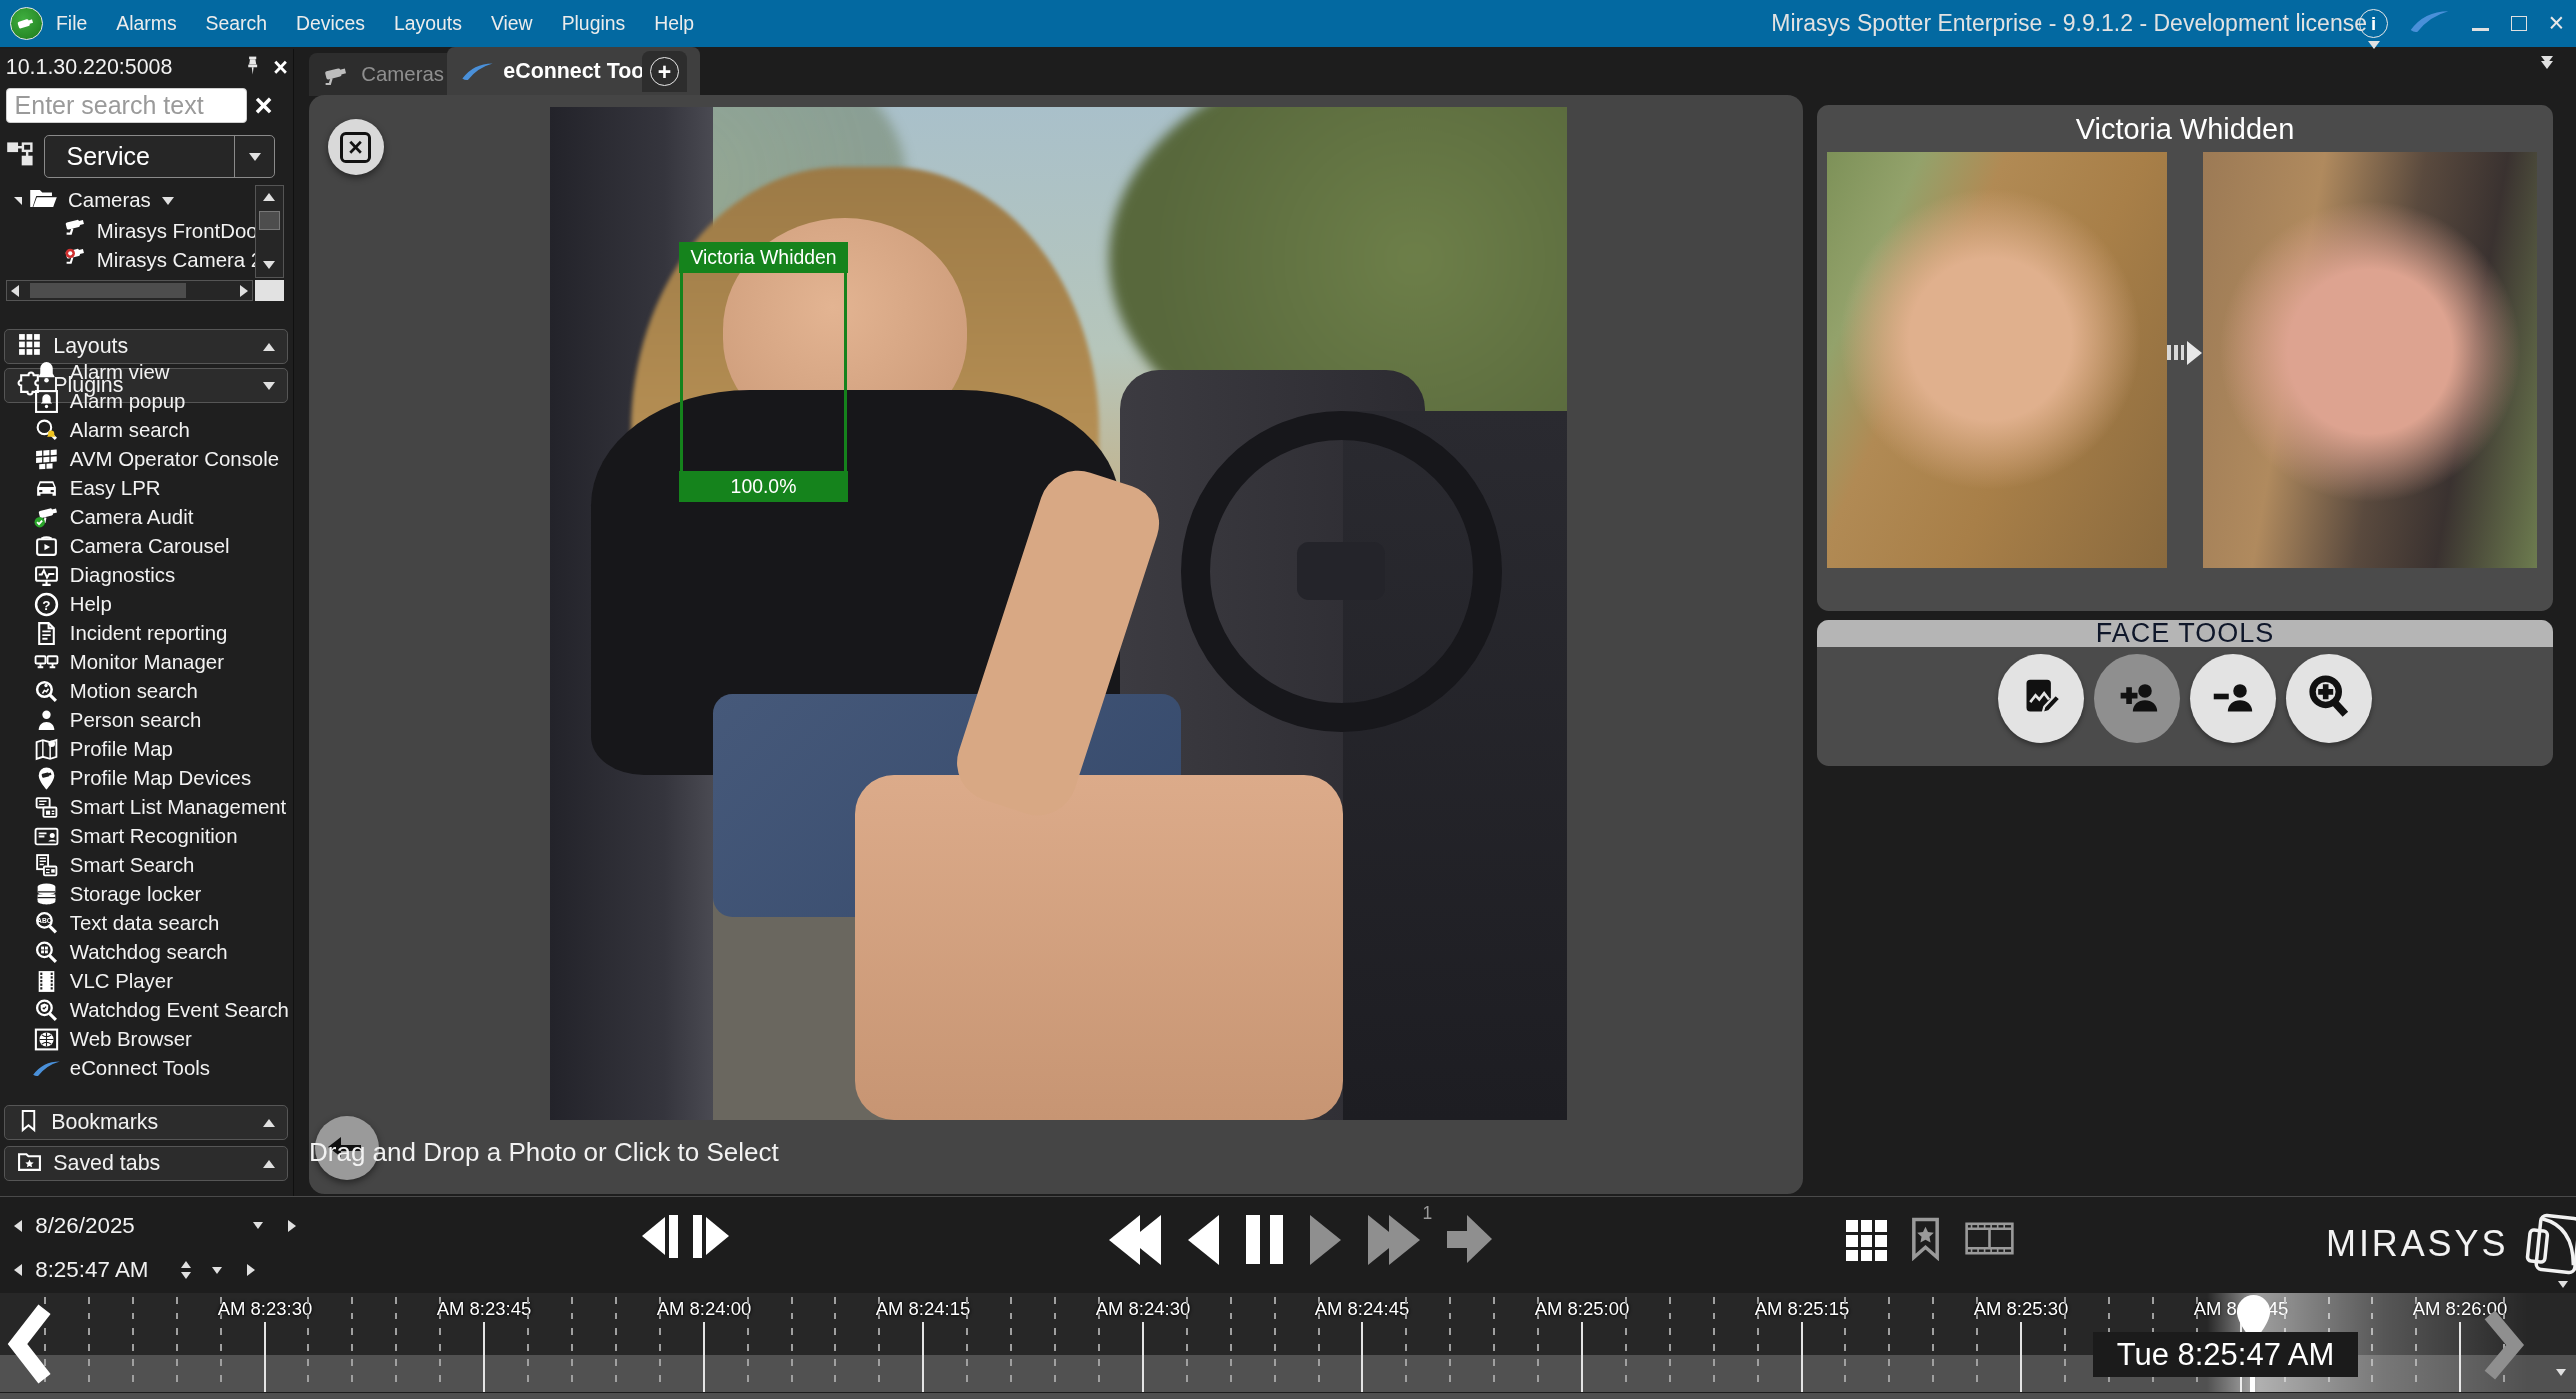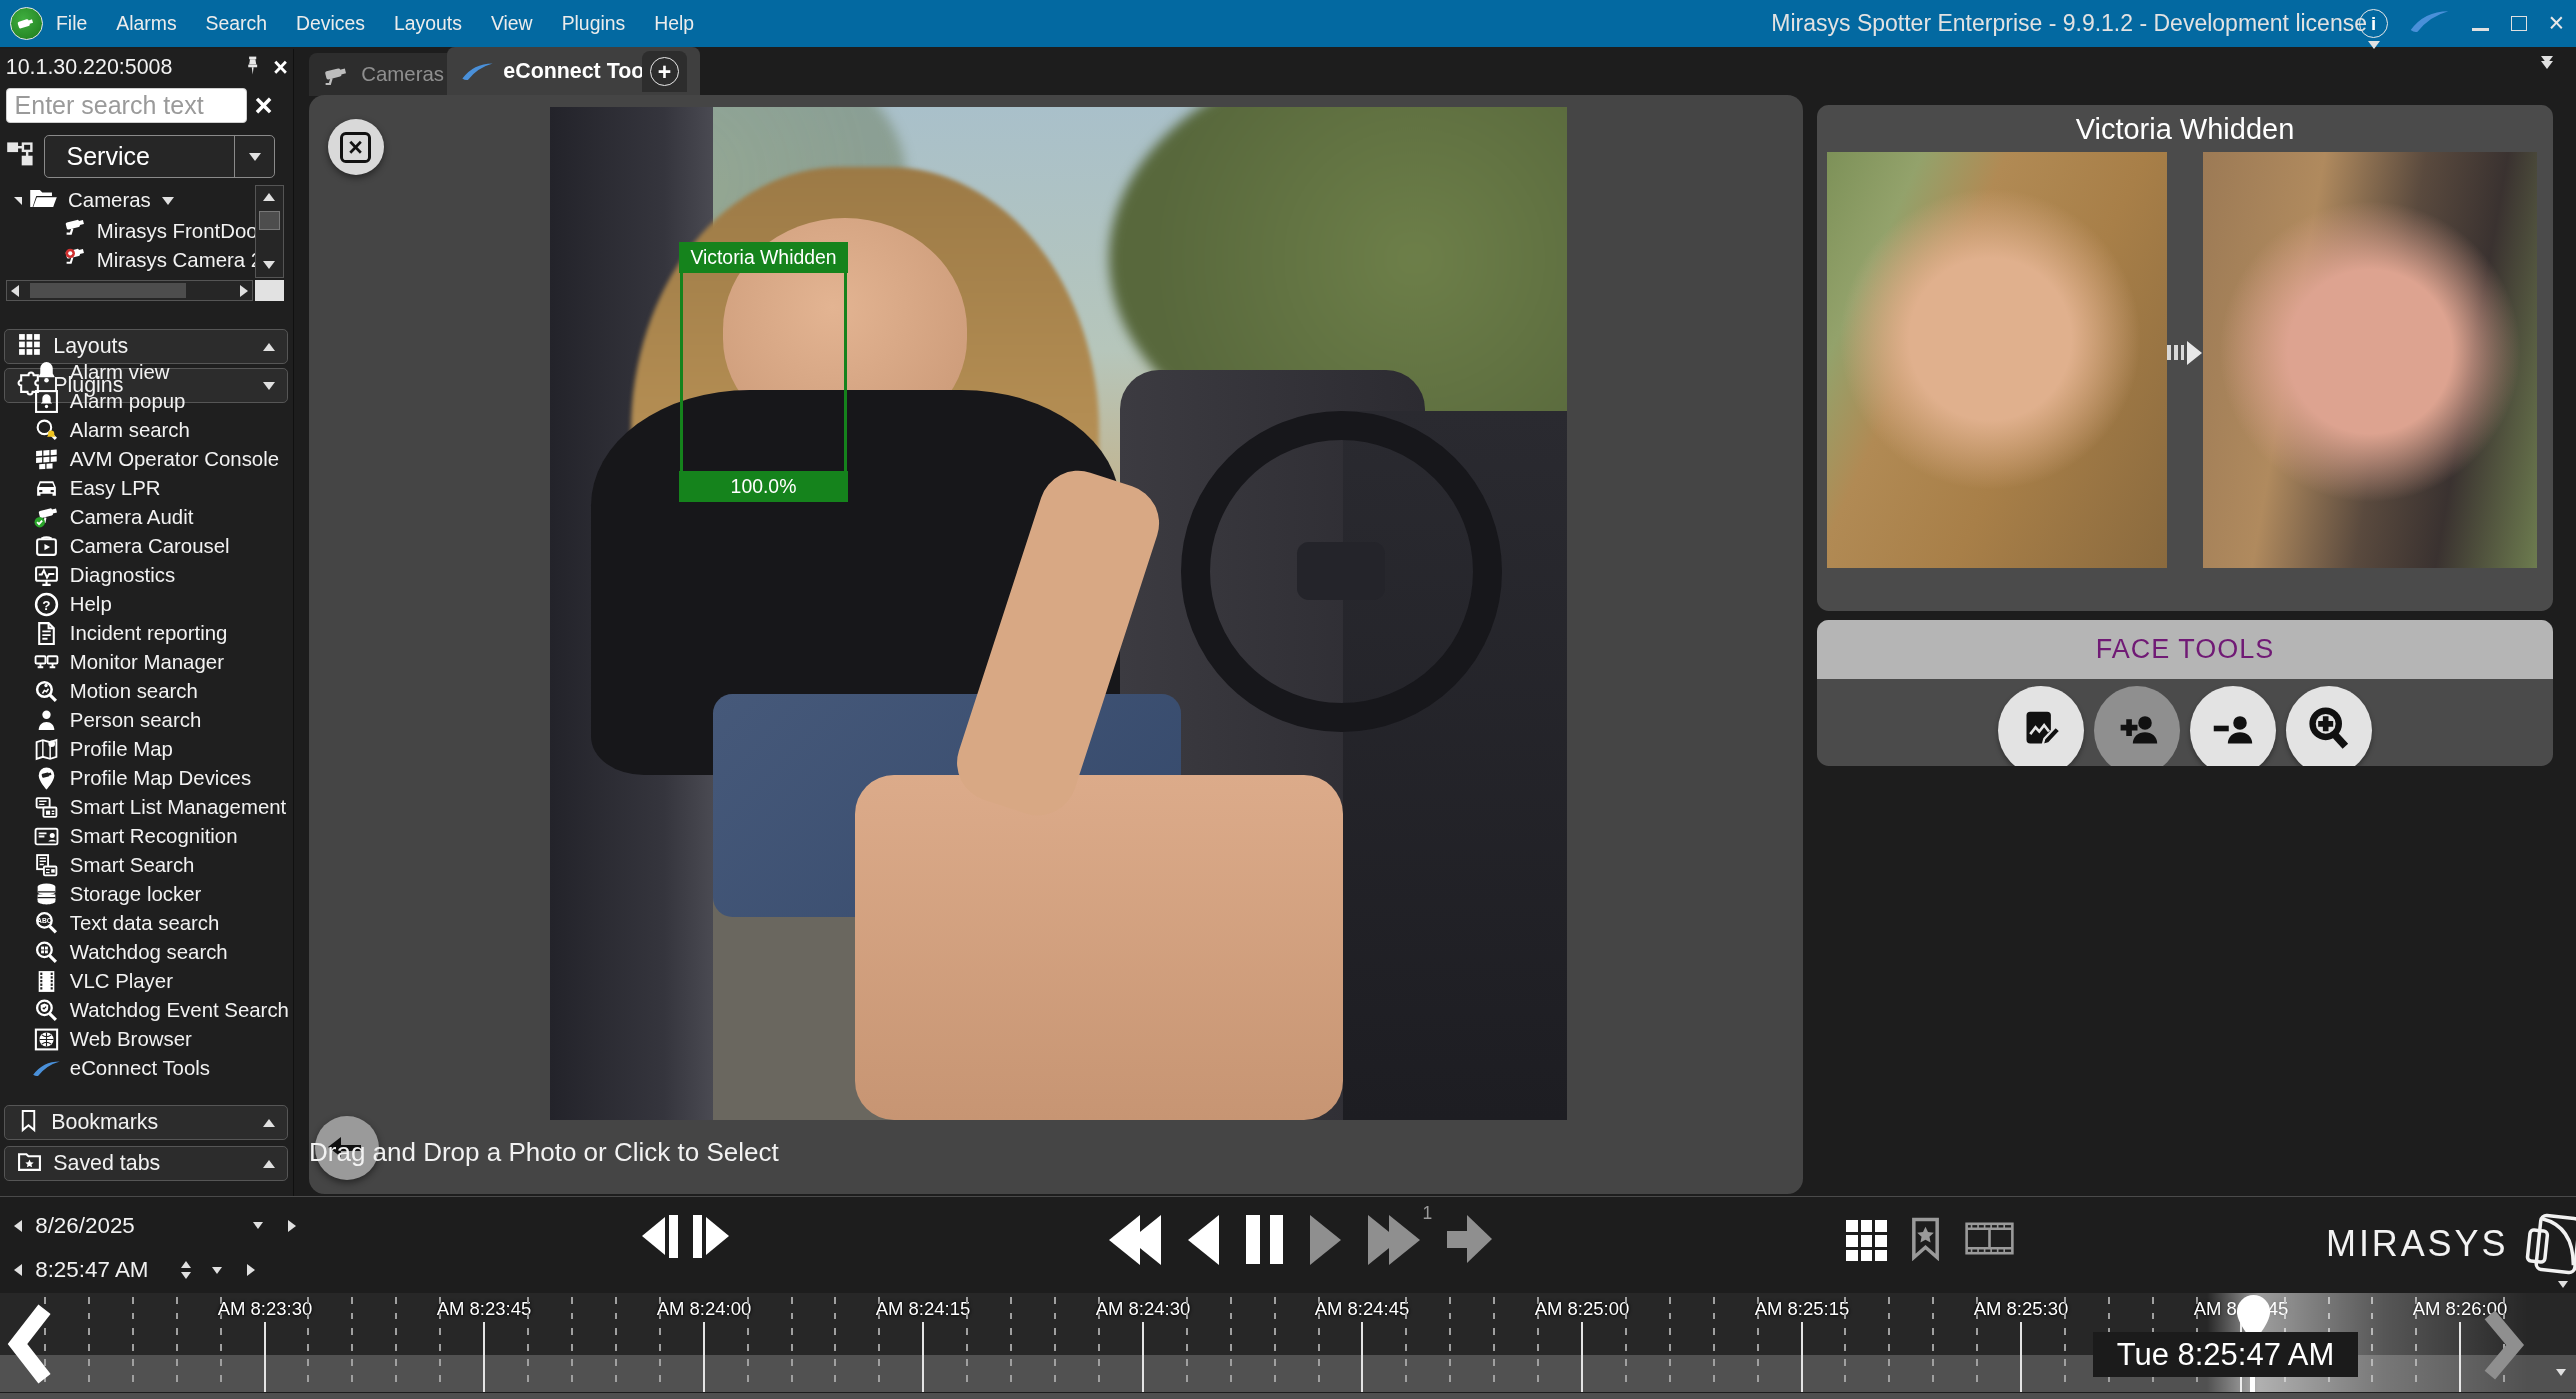--- a/index.html
+++ b/index.html
@@ -115,22 +115,22 @@
   .fc-bg-r{width:100%;height:100%;background:
       radial-gradient(circle at 50% 48%,#dda390 0 30%,rgba(0,0,0,0) 55%),
       linear-gradient(100deg,#9c7a55 0%,#b08a5e 30%,#5a4a3e 55%,#3a3230 75%,#6d7c4f 100%);}
   .transfer-arrow{position:absolute;left:350px;top:233px;width:37px;height:29px;display:flex;align-items:center;gap:2.9px;}
   .transfer-arrow .bar{width:3.9px;height:15.6px;background:#d8d8d8;}
   .transfer-arrow .tri{width:0;height:0;border-top:12.6px solid transparent;border-bottom:12.6px solid transparent;border-left:15.6px solid #e8e8e8;}
   .match-bar{position:absolute;left:0;bottom:0;width:100%;height:39px;border-radius:0 0 11.7px 11.7px;
       display:flex;align-items:center;justify-content:center;font-size:28px;color:#fff;}
   
   .tools-card{position:absolute;left:1817px;top:620px;width:736px;height:146px;border-radius:11.7px;overflow:hidden;background:#4b4b4b;}
-  .tools-header{height:59px;background:#b5b5b5;display:flex;align-items:center;justify-content:center;
-      font-size:27px;color:#701a75;letter-spacing:1px;}
+  .tools-header{height:27px;background:#b5b5b5;display:flex;align-items:center;justify-content:center;
+      font-size:27px;color:#0f172a;letter-spacing:1px;}
   .tools-body{height:103px;display:flex;align-items:center;justify-content:center;gap:9.7px;}
   .tool-btn{width:86px;height:89px;border-radius:50%;display:flex;align-items:center;justify-content:center;color:#111;}
   .tool-enabled{background:#e3e3e3;box-shadow:0 2.9px 5.8px rgba(0,0,0,.35);}
   .tool-disabled{background:#8f8f8f;}
   
   .controlbar{position:absolute;left:0;top:1196px;width:2576px;height:97px;background:#1d1d1d;border-top:1.9px solid #4a4a4a;box-sizing:border-box;}
   .dt-row{position:absolute;display:flex;align-items:center;gap:13.6px;font-size:22.4px;color:#f2f2f2;}
   .spinner{display:flex;flex-direction:column;gap:3.9px;align-items:center;}
   .caret-up-sm{width:0;height:0;border-left:5.8px solid transparent;border-right:5.8px solid transparent;border-bottom:7.8px solid #e0e0e0;}
   .caret-dn-sm{width:0;height:0;border-left:5.8px solid transparent;border-right:5.8px solid transparent;border-top:7.8px solid #e0e0e0;}

